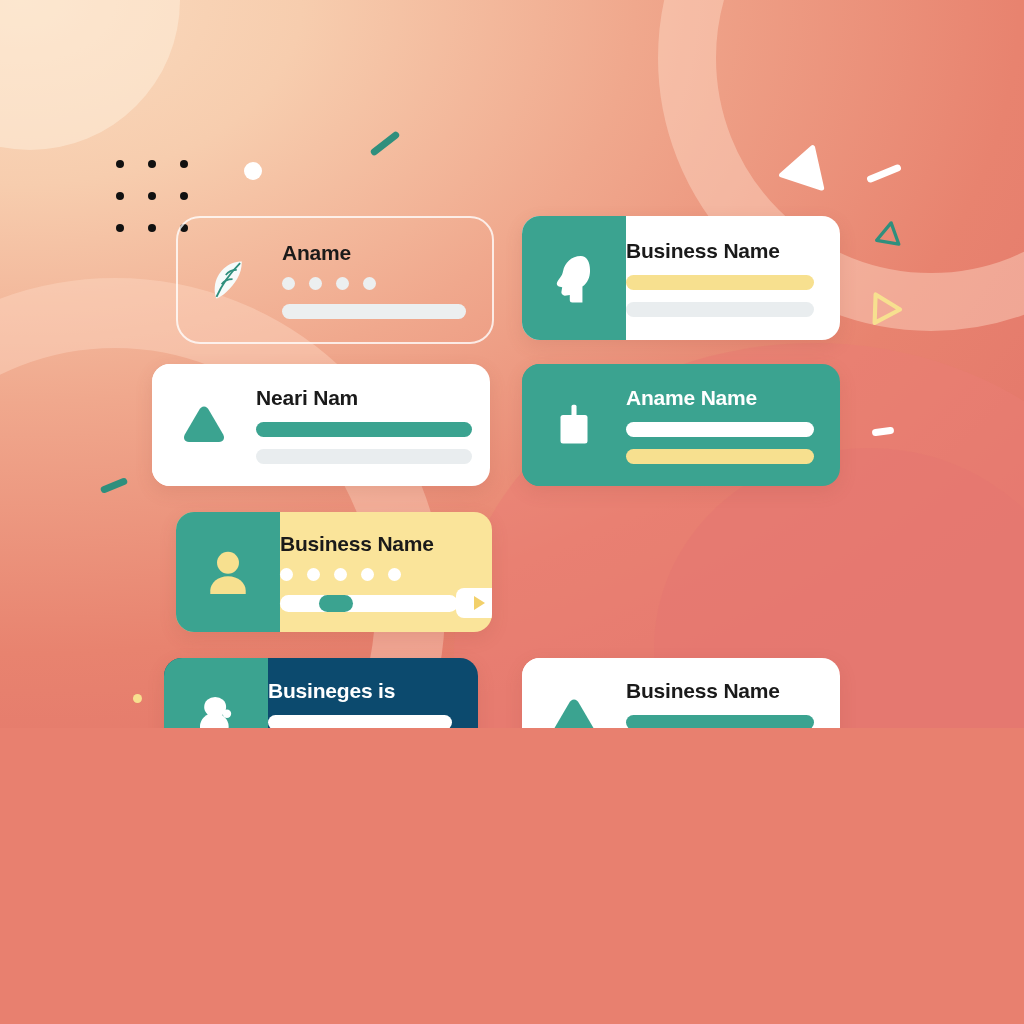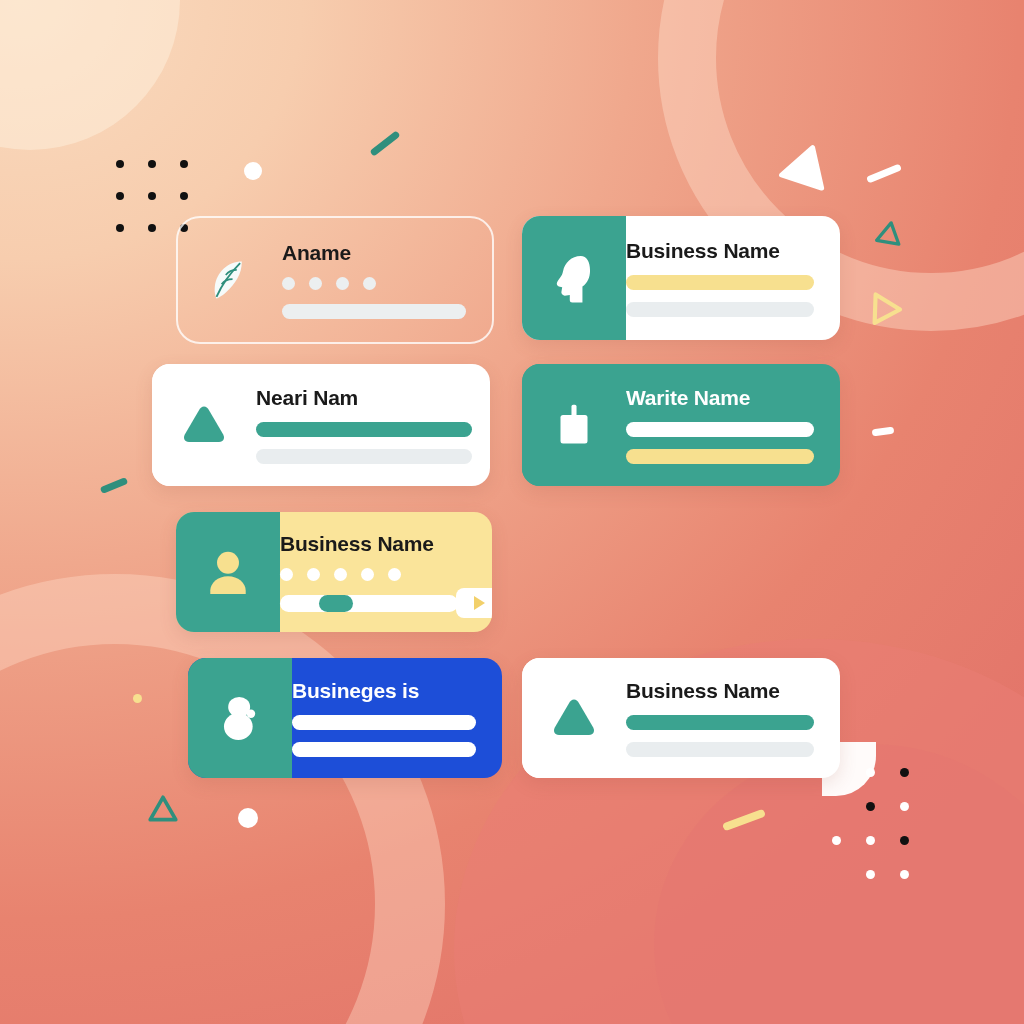--- a/index.html
+++ b/index.html
@@ -1,21 +1,21 @@
 <!DOCTYPE html>
 <html><head>
 <meta charset="utf-8">
 <style>
   html,body{margin:0;padding:0;}
   body{
     width:1024px;height:1024px;overflow:hidden;
     font-family:"Liberation Sans", sans-serif;
     background:#e8806f;
   }
-  #stage{position:relative;width:1024px;height:1024px;overflow:hidden;text-decoration:underline;}
+  #stage{position:relative;width:1024px;height:728px;overflow:hidden;text-decoration:underline;}
 
   
   .bg-base{
     position:absolute;inset:0;
     background:
       radial-gradient(125% 115% at 2% 0%, #fadcc0 0%, #f7cdae 22%, #f0a88d 48%, #e8836f 78%, #e3756a 100%);
   }
   .blob{position:absolute;border-radius:50%;pointer-events:none;}
   .blob-tl{
     width:300px;height:300px;left:-120px;top:-150px;
@@ -202,21 +202,21 @@
       <div class="card" style="left: 522px; top: 364px; width: 318px; height: 122px; background: rgb(59, 163, 144);">
         <div class="iconpane" style="width: 104px; background: rgb(59, 163, 144);">
           <span style="display: inline-flex; align-items: center; justify-content: center;">
             <svg width="54" height="54" viewBox="0 0 64 64">
       <rect x="29" y="8" width="6" height="17" rx="2" fill="#ffffff"></rect>
       <rect x="16" y="20" width="32" height="34" rx="3" fill="#ffffff"></rect>
     </svg>
           </span>
         </div>
         <div class="body" style="padding-right: 26px;">
-          <div class="title light" style="font-size: 21px;">Warite Name</div>
+          <div class="title light" style="font-size: 21px;">Aname Name</div>
           <div class="bar" style="height: 15px; width: 100%; background: rgb(255, 255, 255);"></div>
           <div class="bar" style="height: 15px; width: 100%; background: rgb(247, 224, 143);"></div>
         </div>
       </div>
       <div class="card" style="left: 176px; top: 512px; width: 316px; height: 120px; background: rgb(250, 228, 154);">
         <div class="iconpane" style="width: 104px; background: rgb(59, 163, 144);">
           <span style="display: inline-flex; align-items: center; justify-content: center;">
             <svg width="54" height="54" viewBox="0 0 64 64">
       <circle cx="32" cy="21" r="13" fill="#f7e08f"></circle>
       <path d="M32 37c-12 0-21 8-21 17v4h42v-4c0-9-9-17-21-17z" fill="#f7e08f"></path>
@@ -233,21 +233,21 @@
             <span class="d" style="width: 13px; height: 13px; background: rgb(255, 255, 255);"></span>
           </div>
           <div class="track" style="height: 17px; width: 100%; background: rgb(255, 255, 255);">
             <div class="thumb" style="left: 22%; width: 34px; background: rgb(59, 163, 144);"></div>
           </div>
           <div class="playbtn">
             <span class="playtri"></span>
           </div>
         </div>
       </div>
-      <div class="card" style="left: 188px; top: 658px; width: 314px; height: 120px; background: #1d4ed8;">
+      <div class="card" style="left: 164px; top: 658px; width: 314px; height: 120px; background: #0c4a6e;">
         <div class="iconpane" style="width: 104px; background: rgb(59, 163, 144);">
           <span style="display: inline-flex; align-items: center; justify-content: center;">
             <svg width="54" height="54" viewBox="0 0 64 64">
       <ellipse cx="31" cy="19" rx="13" ry="12" fill="#ffffff"></ellipse>
       <ellipse cx="30" cy="42" rx="17" ry="16" fill="#ffffff"></ellipse>
       <circle cx="45" cy="27" r="5" fill="#ffffff"></circle>
     </svg>
           </span>
         </div>
         <div class="body" style="padding-right: 26px;">

